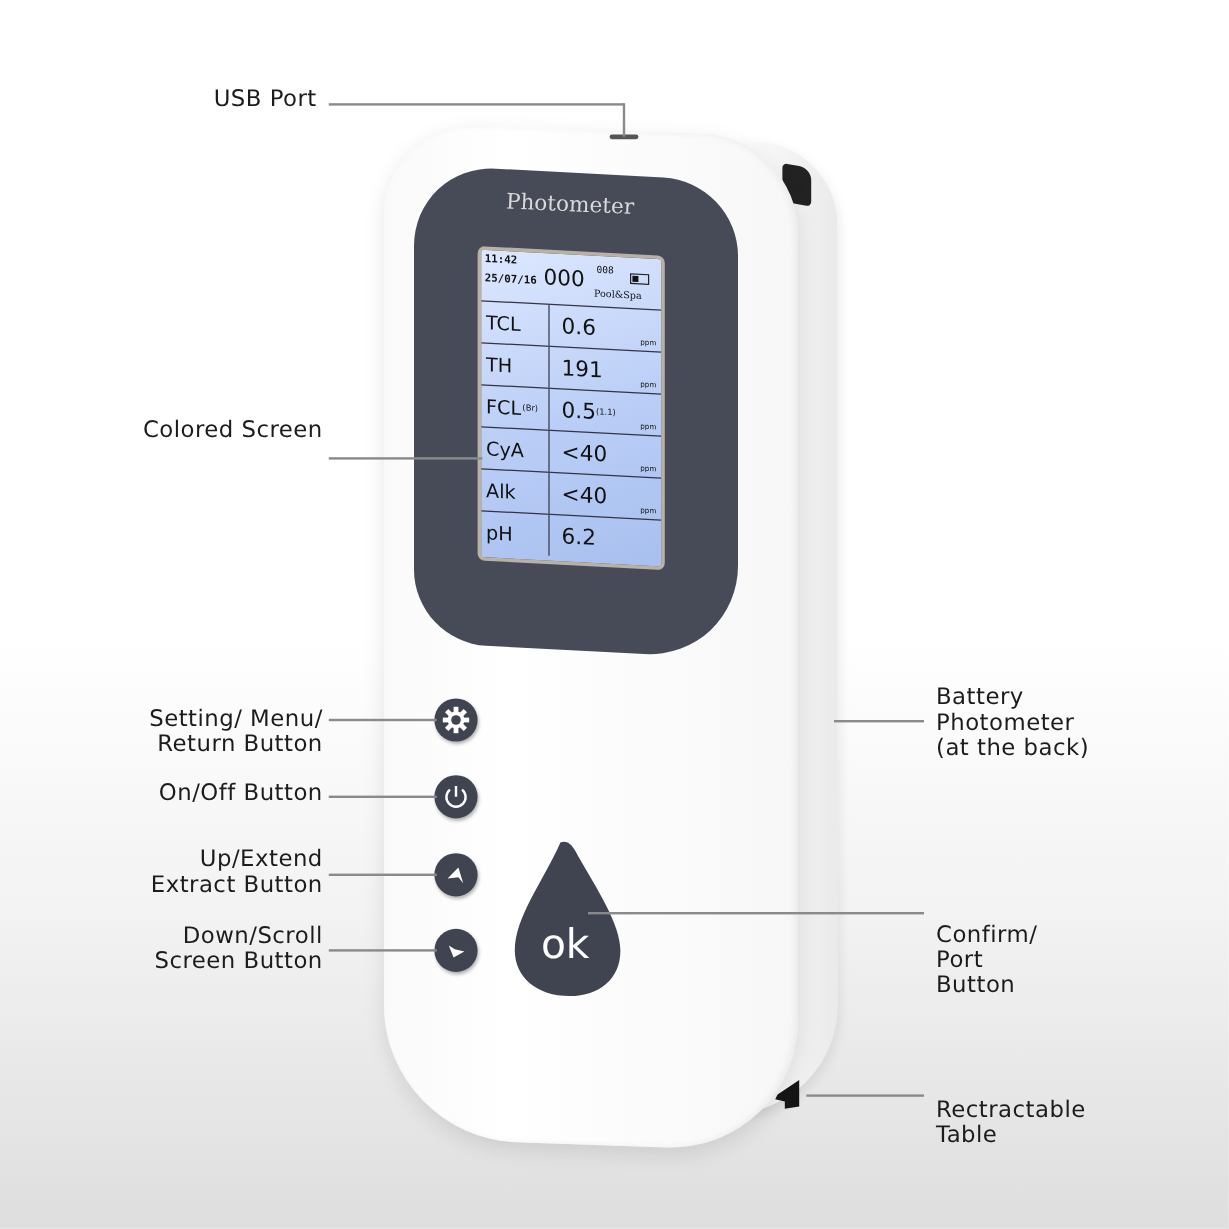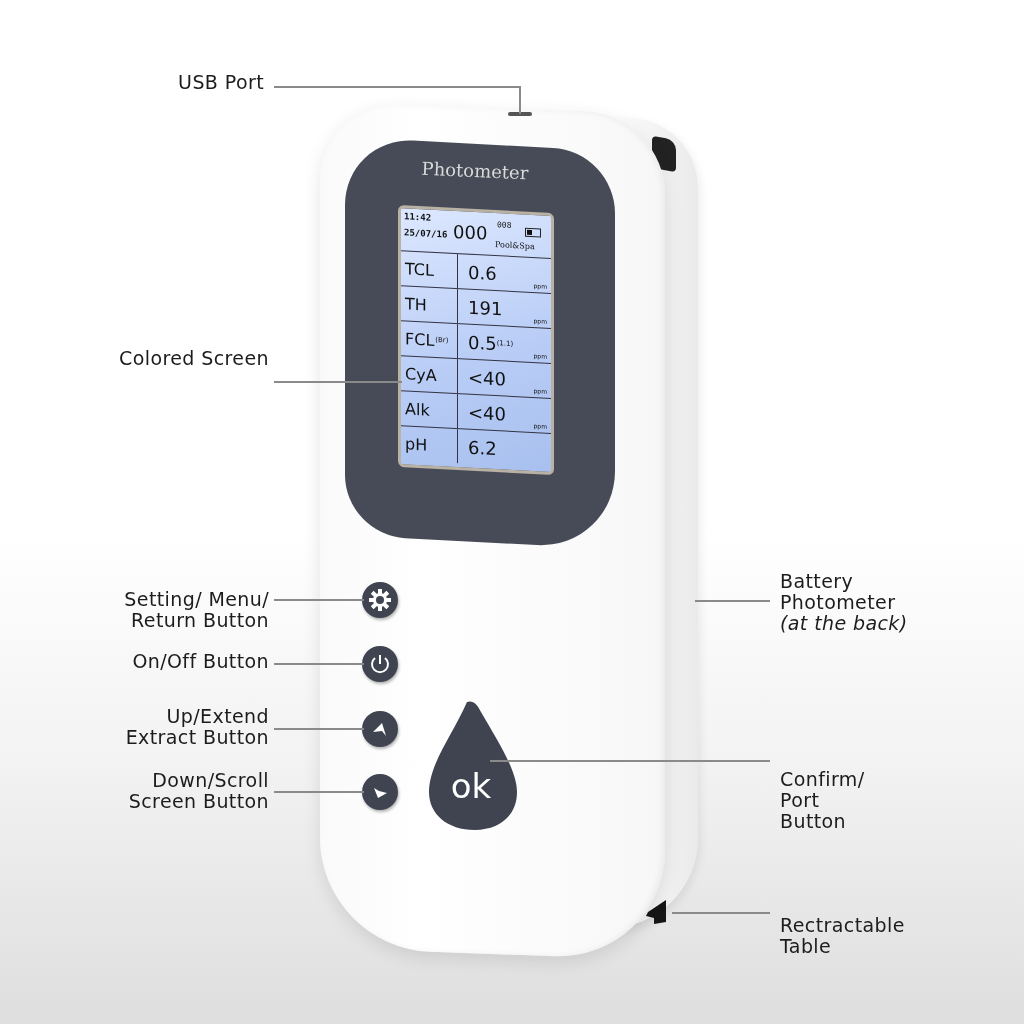--- a/index.html
+++ b/index.html
@@ -6,21 +6,21 @@
   body {
     width:1024px; height:1024px; position:relative; overflow:hidden;
     background: linear-gradient(180deg, #ffffff 0%, #ffffff 52%, #f2f2f2 75%, #dedede 100%);
     font-family: "DejaVu Sans", sans-serif;
   }
   .label {
     position:absolute; color:#1c1c1c; font-size:19px; line-height:21px;
     letter-spacing:0.4px; white-space:nowrap;
   }
   .label.right { text-align:right; }
-  .label .it { font-style:italic; }
+  .label .it { }
   .line { position:absolute; background:#8a8a8a; height:2px; }
   .vline { position:absolute; background:#8a8a8a; width:2px; }
 
   
   .device-side {
     position:absolute; left:540px; top:118px; width:158px; height:810px;
     background:linear-gradient(90deg,#f4f4f4,#ffffff 40%,#eaeaea);
     border-radius:40px 70px 90px 60px;
     box-shadow: 2px 4px 10px rgba(0,0,0,0.08);
   }

